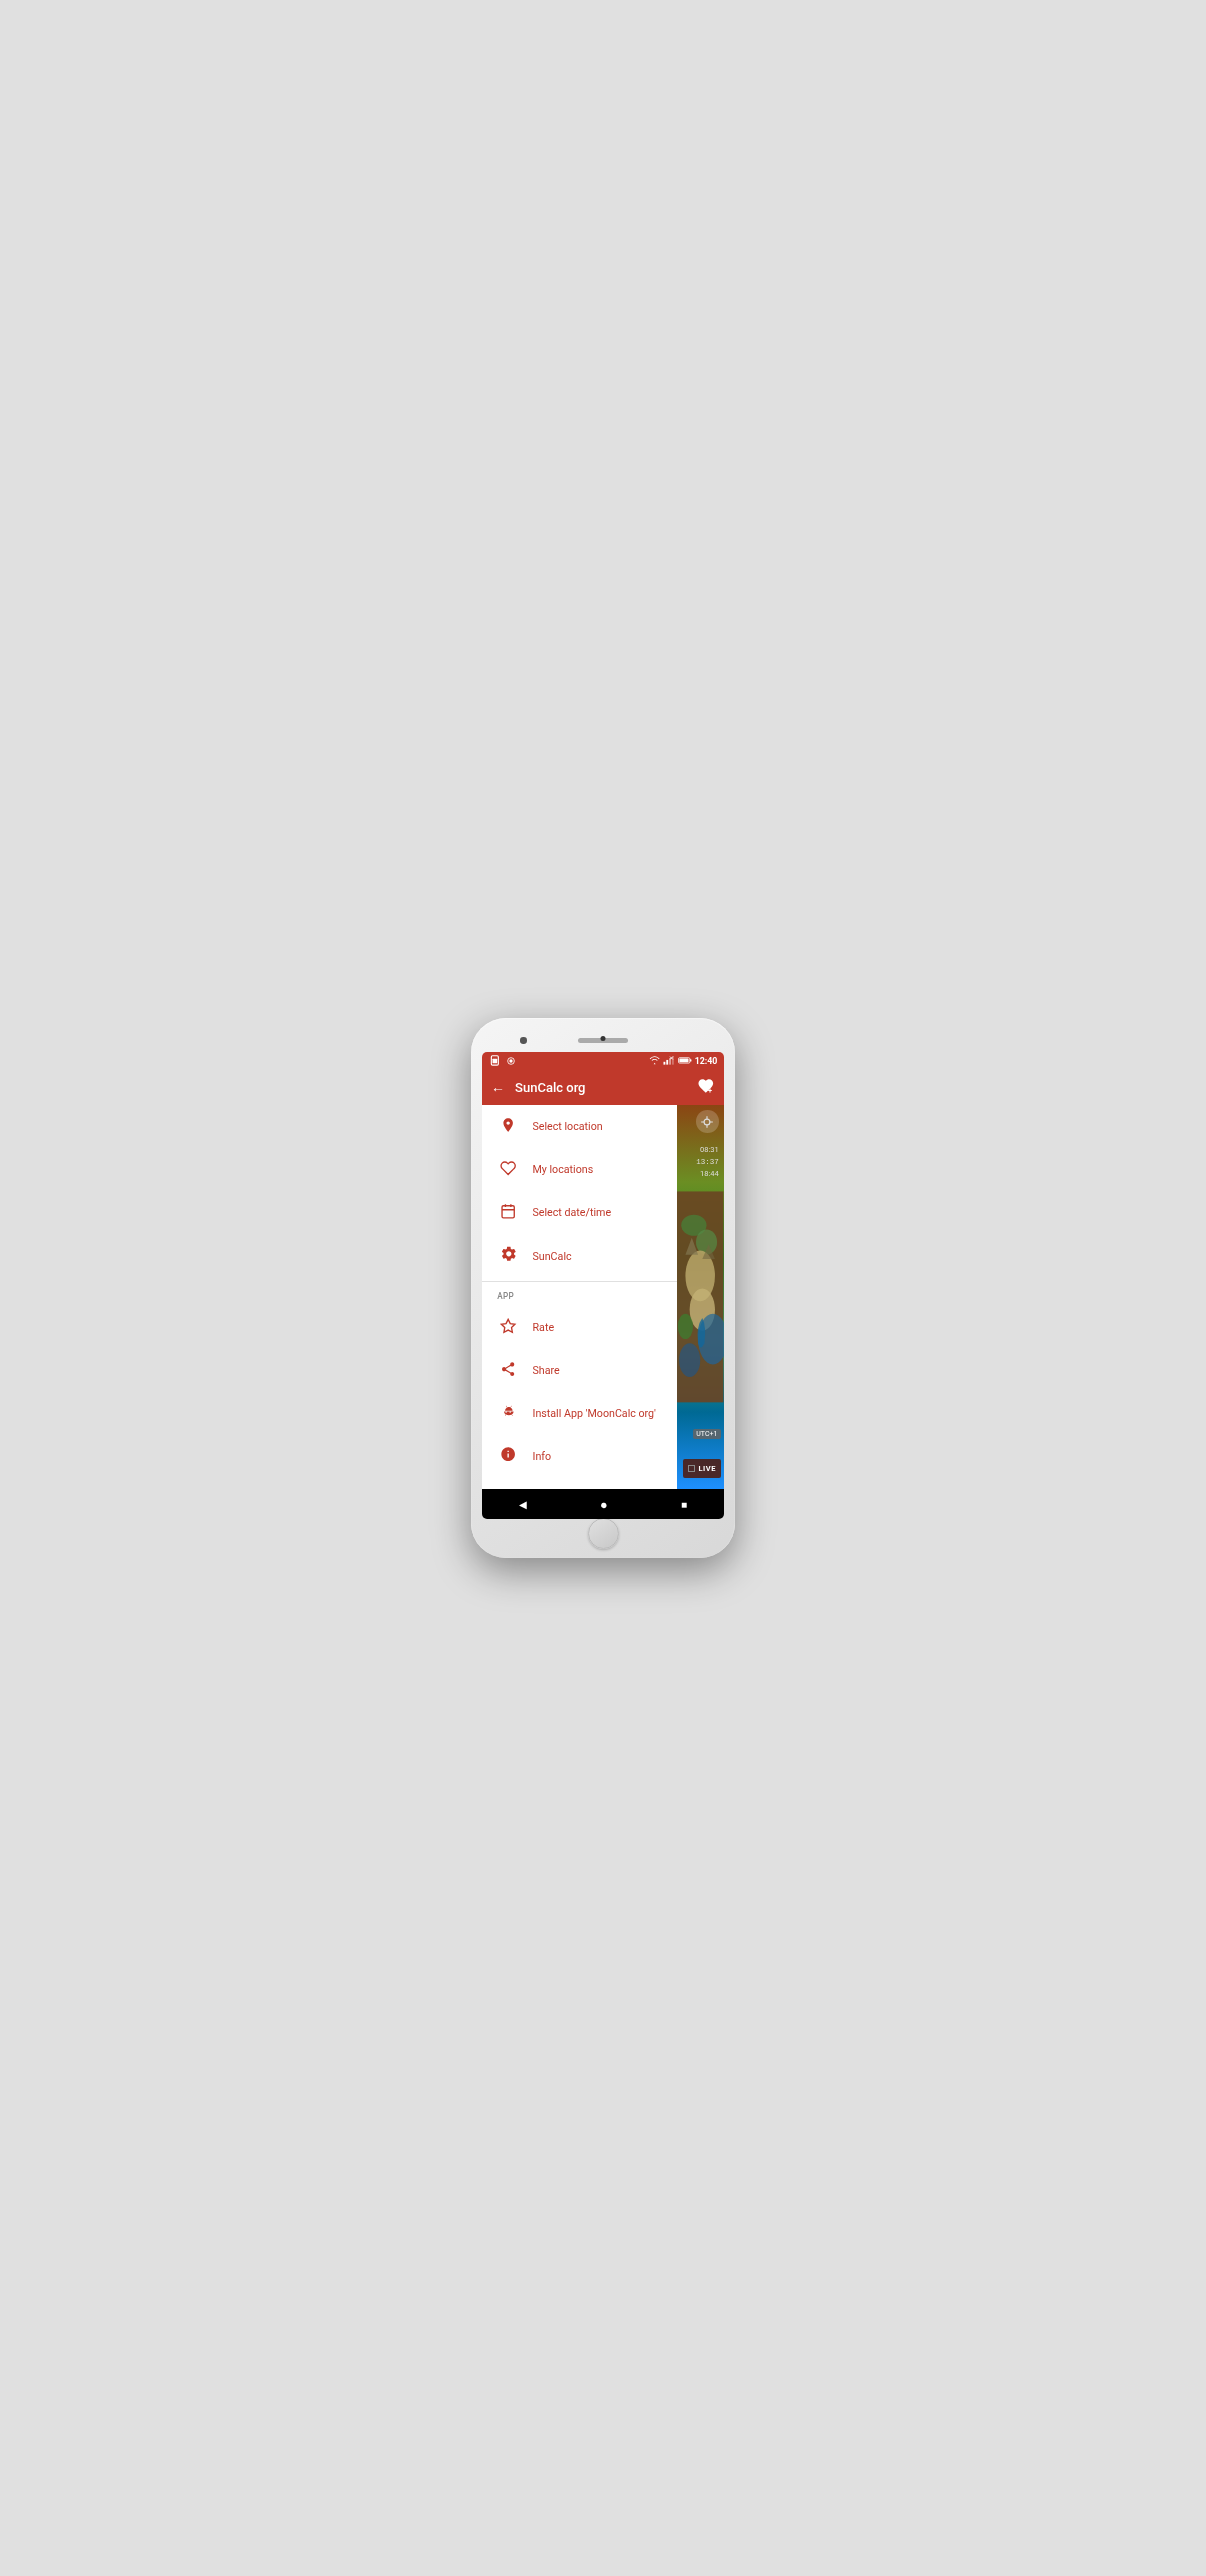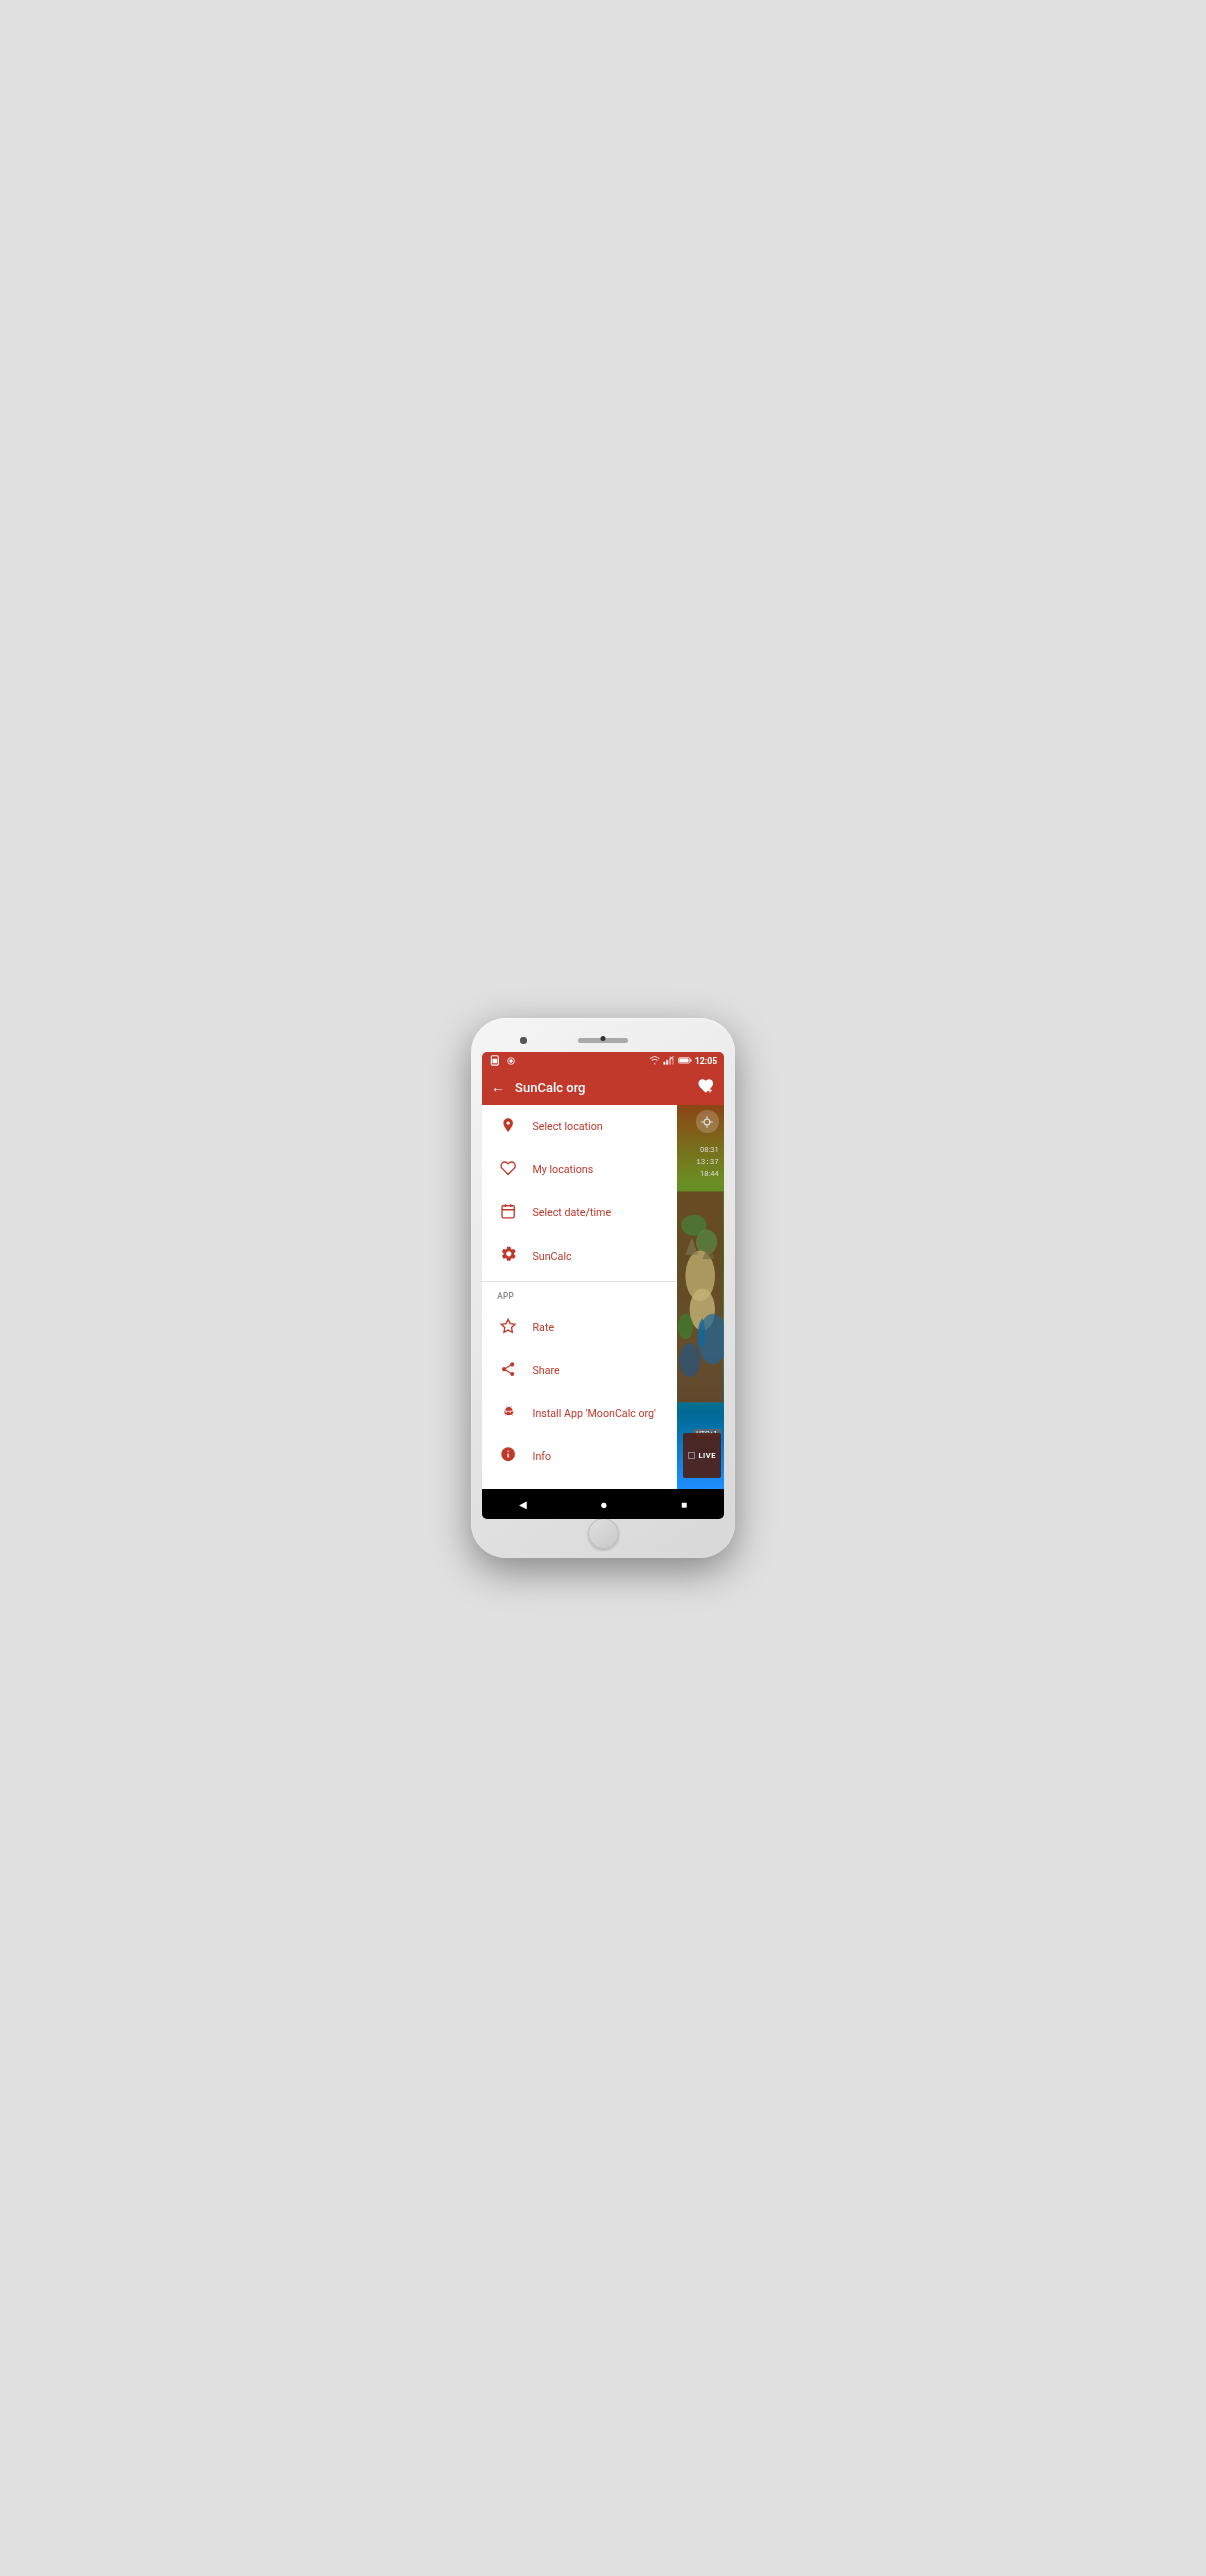--- a/index.html
+++ b/index.html
@@ -257,21 +257,21 @@
       z-index: 2;
     }
 
     .live-badge {
       position: absolute;
       bottom: 11.3px;
       right: 2.5px;
       background: rgba(80,30,20,0.9);
       color: white;
       font-size: 7.5px;
-      padding: 18px 5px;
+      padding: 5px 5px;
       border-radius: 1.9px;
       display: flex;
       align-items: center;
       gap: 3.1px;
       z-index: 2;
       margin-left: 34px;
     }
 
     .live-checkbox {
       width: 7.5px;
@@ -341,21 +341,21 @@
           <rect x="19" y="0" width="4" height="18" fill="white" opacity="0.3"></rect>
           <line x1="15" y1="1" x2="21" y2="7" stroke="white" stroke-width="2"></line>
           <line x1="21" y1="1" x2="15" y2="7" stroke="white" stroke-width="2"></line>
         </svg>
 
         <svg width="14" height="8.8" viewBox="0 0 26 14">
           <rect x="1" y="2" width="21" height="10" rx="2" fill="none" stroke="white" stroke-width="1.5"></rect>
           <rect x="22" y="5" width="3" height="4" rx="1" fill="white"></rect>
           <rect x="2.5" y="3.5" width="17" height="7" rx="1" fill="white"></rect>
         </svg>
-        <span style="color:white;font-size:8.8px;font-weight:bold;">12:05</span>
+        <span style="color:white;font-size:8.8px;font-weight:bold;">12:40</span>
       </div>
     </div>
 
     <div class="app-header">
       <span class="back-icon">←</span>
       <span class="header-title">SunCalc org</span>
       <div class="heart-add-icon">
         <svg width="17.6" height="17.6" viewBox="0 0 24 24" fill="white" style="font-size:22px">
           <path d="M12 21.35l-1.45-1.32C5.4 15.36 2 12.28 2 8.5 2 5.42 4.42 3 7.5 3c1.74 0 3.41.81 4.5 2.09C13.09 3.81 14.76 3 16.5 3 19.58 3 22 5.42 22 8.5c0 3.78-3.4 6.86-8.55 11.54L12 21.35z"></path>
           <text x="15" y="22" font-size="10" fill="white" font-weight="bold">+</text>

